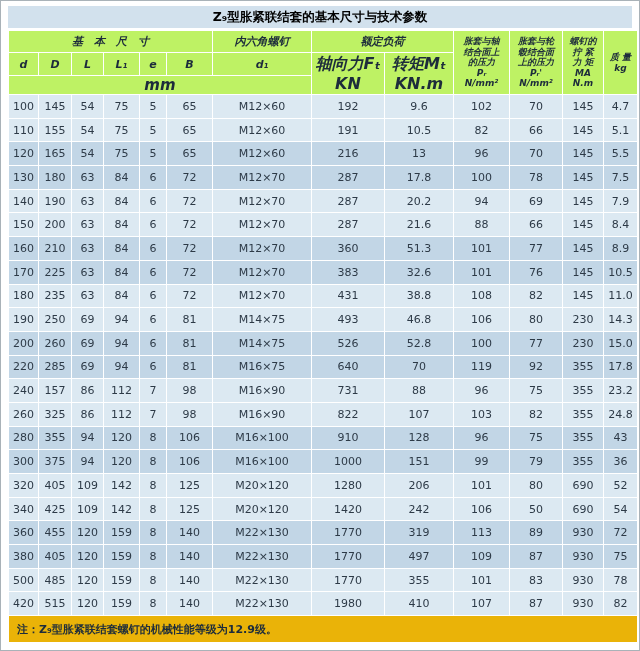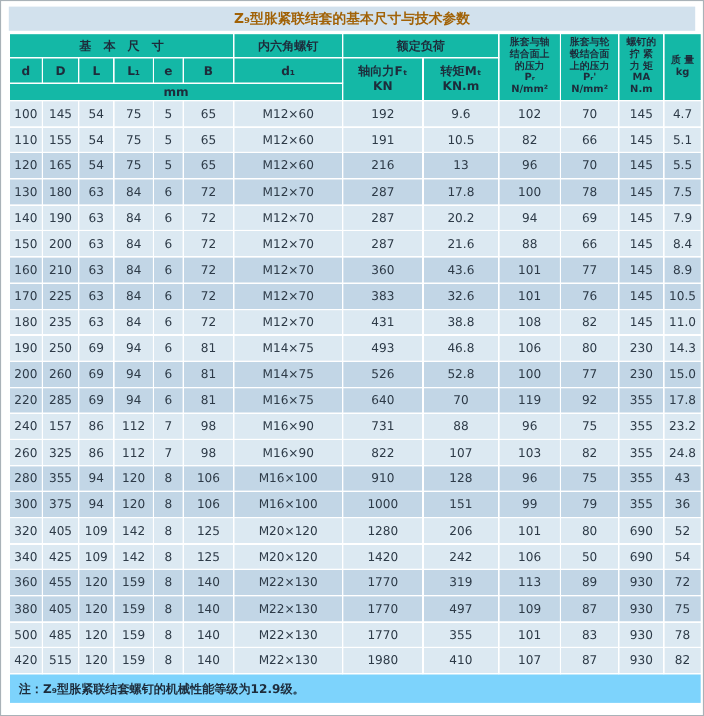--- a/index.html
+++ b/index.html
@@ -10,68 +10,69 @@
     box-sizing: border-box;
     border: 1px solid #a9b2b8;
   }
   .page { padding: 5px 7px 0 7px; }
 
   .title-bar {
     background: #d2e1ed;
     height: 22px; line-height: 22px;
     text-align: center;
     font-weight: bold; font-size: 12.5px;
-    color: #a16207;
+    color: #000000;
     margin-bottom: 2px;
   }
 
   table.spec {
     border-collapse: collapse;
     table-layout: fixed;
     width: 624px;
   }
   .spec th, .spec td {
     border: 1px solid #ffffff;
     padding: 0;
     text-align: center;
     vertical-align: middle;
     overflow: hidden;
   }
   .spec thead th {
-    background: #14b8a6;
+    background: #bef264;
     color: #1d2c3b;
     font-weight: bold;
     font-size: 11px;
+    font-style: italic;
   }
   .spec .group-row th { height: 21px; }
   .spec .sub-row th { height: 22px; }
-  .spec .unit-row th { height: 15px; font-size: 11px; }
+  .spec .unit-row th { height: 15px; font-size: 15px; }
   .spec th.tall {
     font-size: 9px;
     line-height: 1.18;
     white-space: pre-line;
     font-weight: bold;
   }
   .spec th.load-sub {
-    font-size: 11px;
+    font-size: 16px;
     line-height: 1.25;
     white-space: pre-line;
   }
   .spec .wide-space { letter-spacing: 0; }
 
   .spec tbody td {
     height: 22.7px;
     font-size: 11px;
     color: #2d3a47;
   }
   .spec tbody tr.light td { background: #dce9f2; }
   .spec tbody tr.dark  td { background: #c2d6e6; }
 
   .spec td.note-cell {
-    background: #7dd3fc;
+    background: #eab308;
     text-align: left;
     padding-left: 8px;
     font-weight: bold;
     font-size: 11px;
     color: #1d2c3b;
     height: 26px;
   }
 </style>
 </head>
 <body>
@@ -229,21 +230,21 @@
         </tr>
         <tr class="dark">
           <td>160</td>
           <td>210</td>
           <td>63</td>
           <td>84</td>
           <td>6</td>
           <td>72</td>
           <td>M12×70</td>
           <td>360</td>
-          <td>43.6</td>
+          <td>51.3</td>
           <td>101</td>
           <td>77</td>
           <td>145</td>
           <td>8.9</td>
         </tr>
         <tr class="dark">
           <td>170</td>
           <td>225</td>
           <td>63</td>
           <td>84</td>

